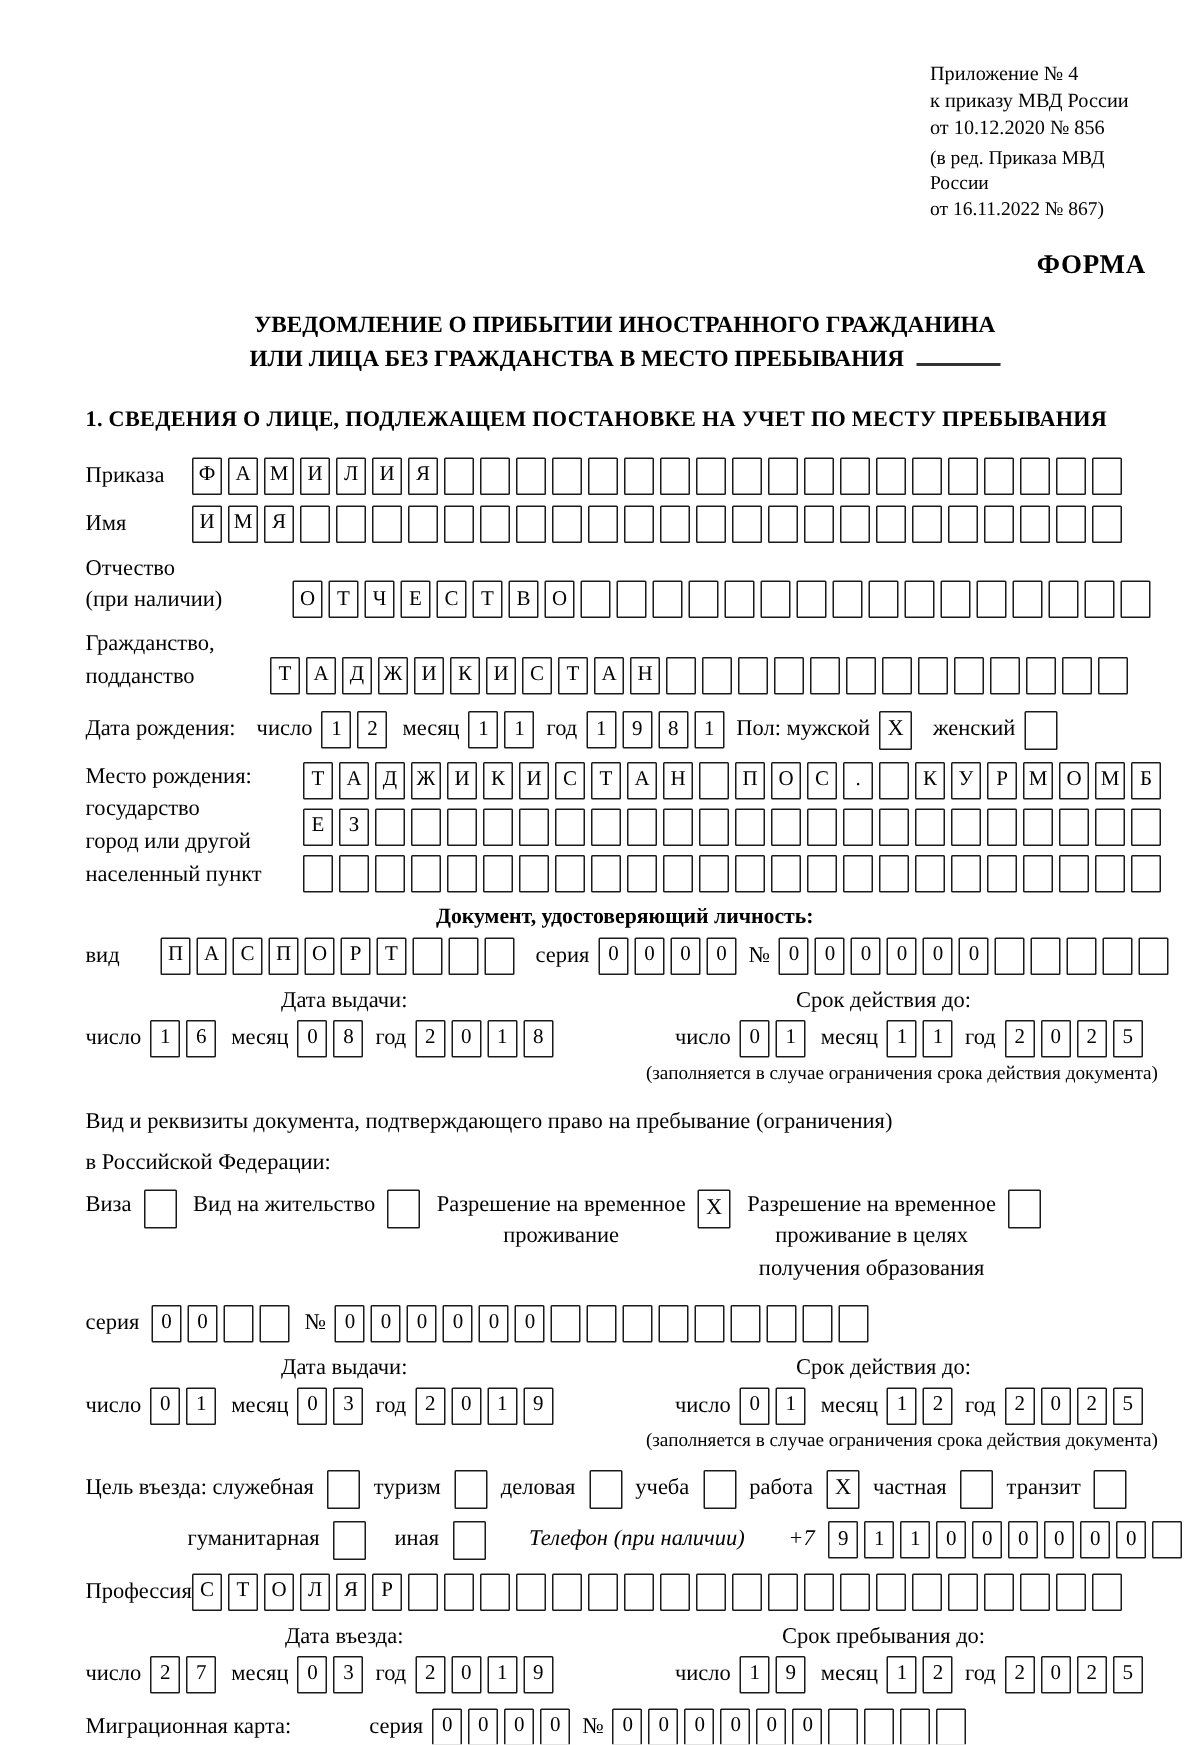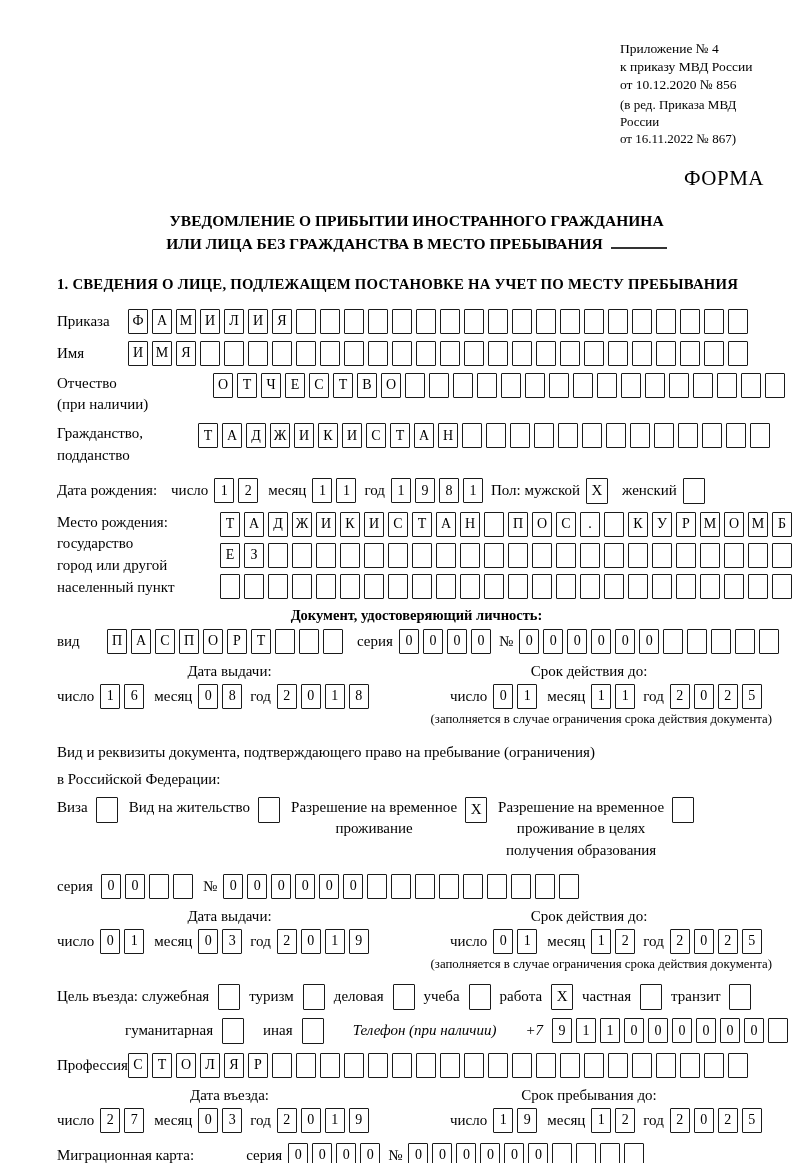--- a/index.html
+++ b/index.html
@@ -8,27 +8,27 @@
     width:800px;height:1163px;
     box-sizing:border-box;
     padding:40px 24px 0 57px;
     background:#fff;color:#000;
     font-family:"Liberation Serif","DejaVu Serif",serif;
     font-size:15px;
     overflow:hidden;
   }
   .annex{margin-left:563px;font-size:13.5px;line-height:1.32;}
   .annex-note{margin-top:4px;font-size:13px;line-height:1.3;}
-  .forma{margin-top:18px;text-align:right;padding-right:12px;font-weight:normal;font-size:21px;letter-spacing:.5px;}
+  .forma{margin-top:18px;text-align:right;padding-right:12px;font-weight:bold;font-size:18px;letter-spacing:.5px;}
   .title{margin-top:18px;text-align:center;font-weight:bold;font-size:15.5px;line-height:1.5;}
   .title-underline{display:inline-block;width:56px;border-bottom:2px solid #333;margin-left:8px;vertical-align:baseline;}
   .section1{margin-top:20px;font-weight:bold;font-size:14.8px;letter-spacing:.2px;}
 
   .row{display:flex;align-items:center;margin-top:7px;}
-  .row.start{align-items:flex-start;gap:18px;}
+  .row.start{align-items:flex-end;}
   .lbl{flex:none;}
   .lblcol{flex:none;line-height:1.45;}
   .cells{display:inline-flex;gap:4px;flex:none;}
   .cell{
     flex:none;box-sizing:border-box;
     width:20px;height:25px;
     border:1.5px solid #1a1a1a;border-radius:1px;
     display:inline-flex;align-items:center;justify-content:center;
     font-size:14px;line-height:1;background:#fff;
   }

